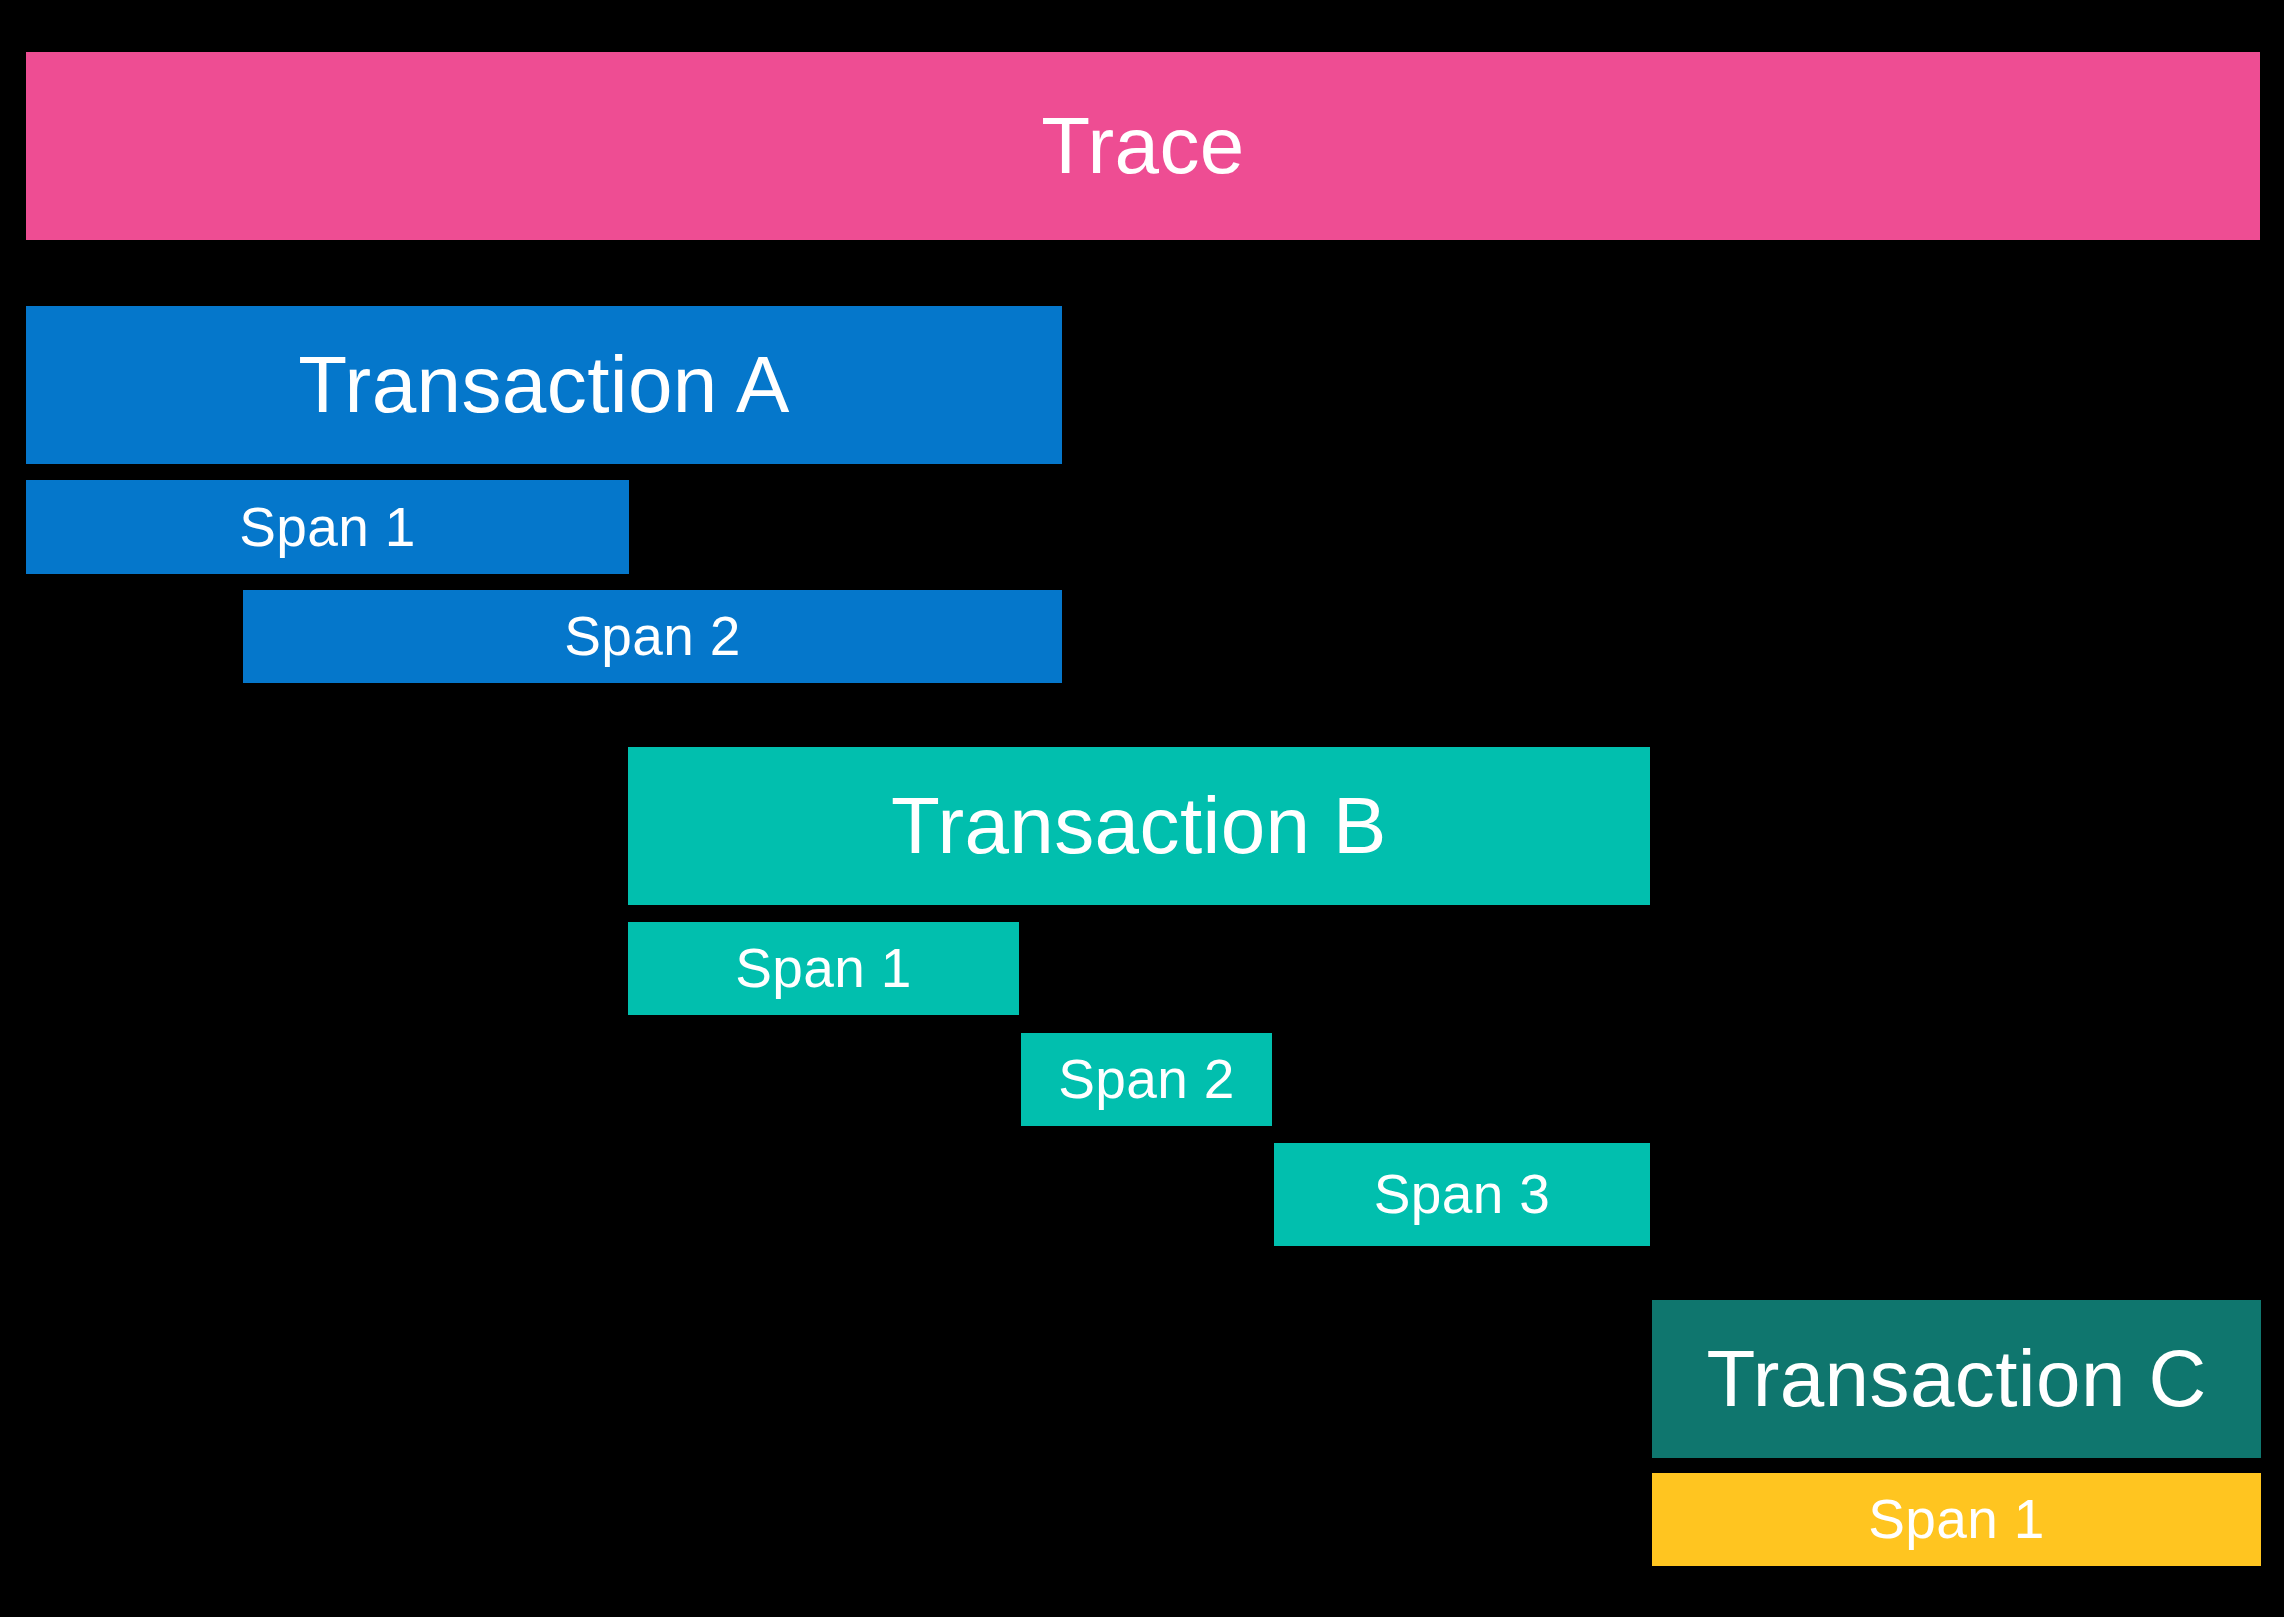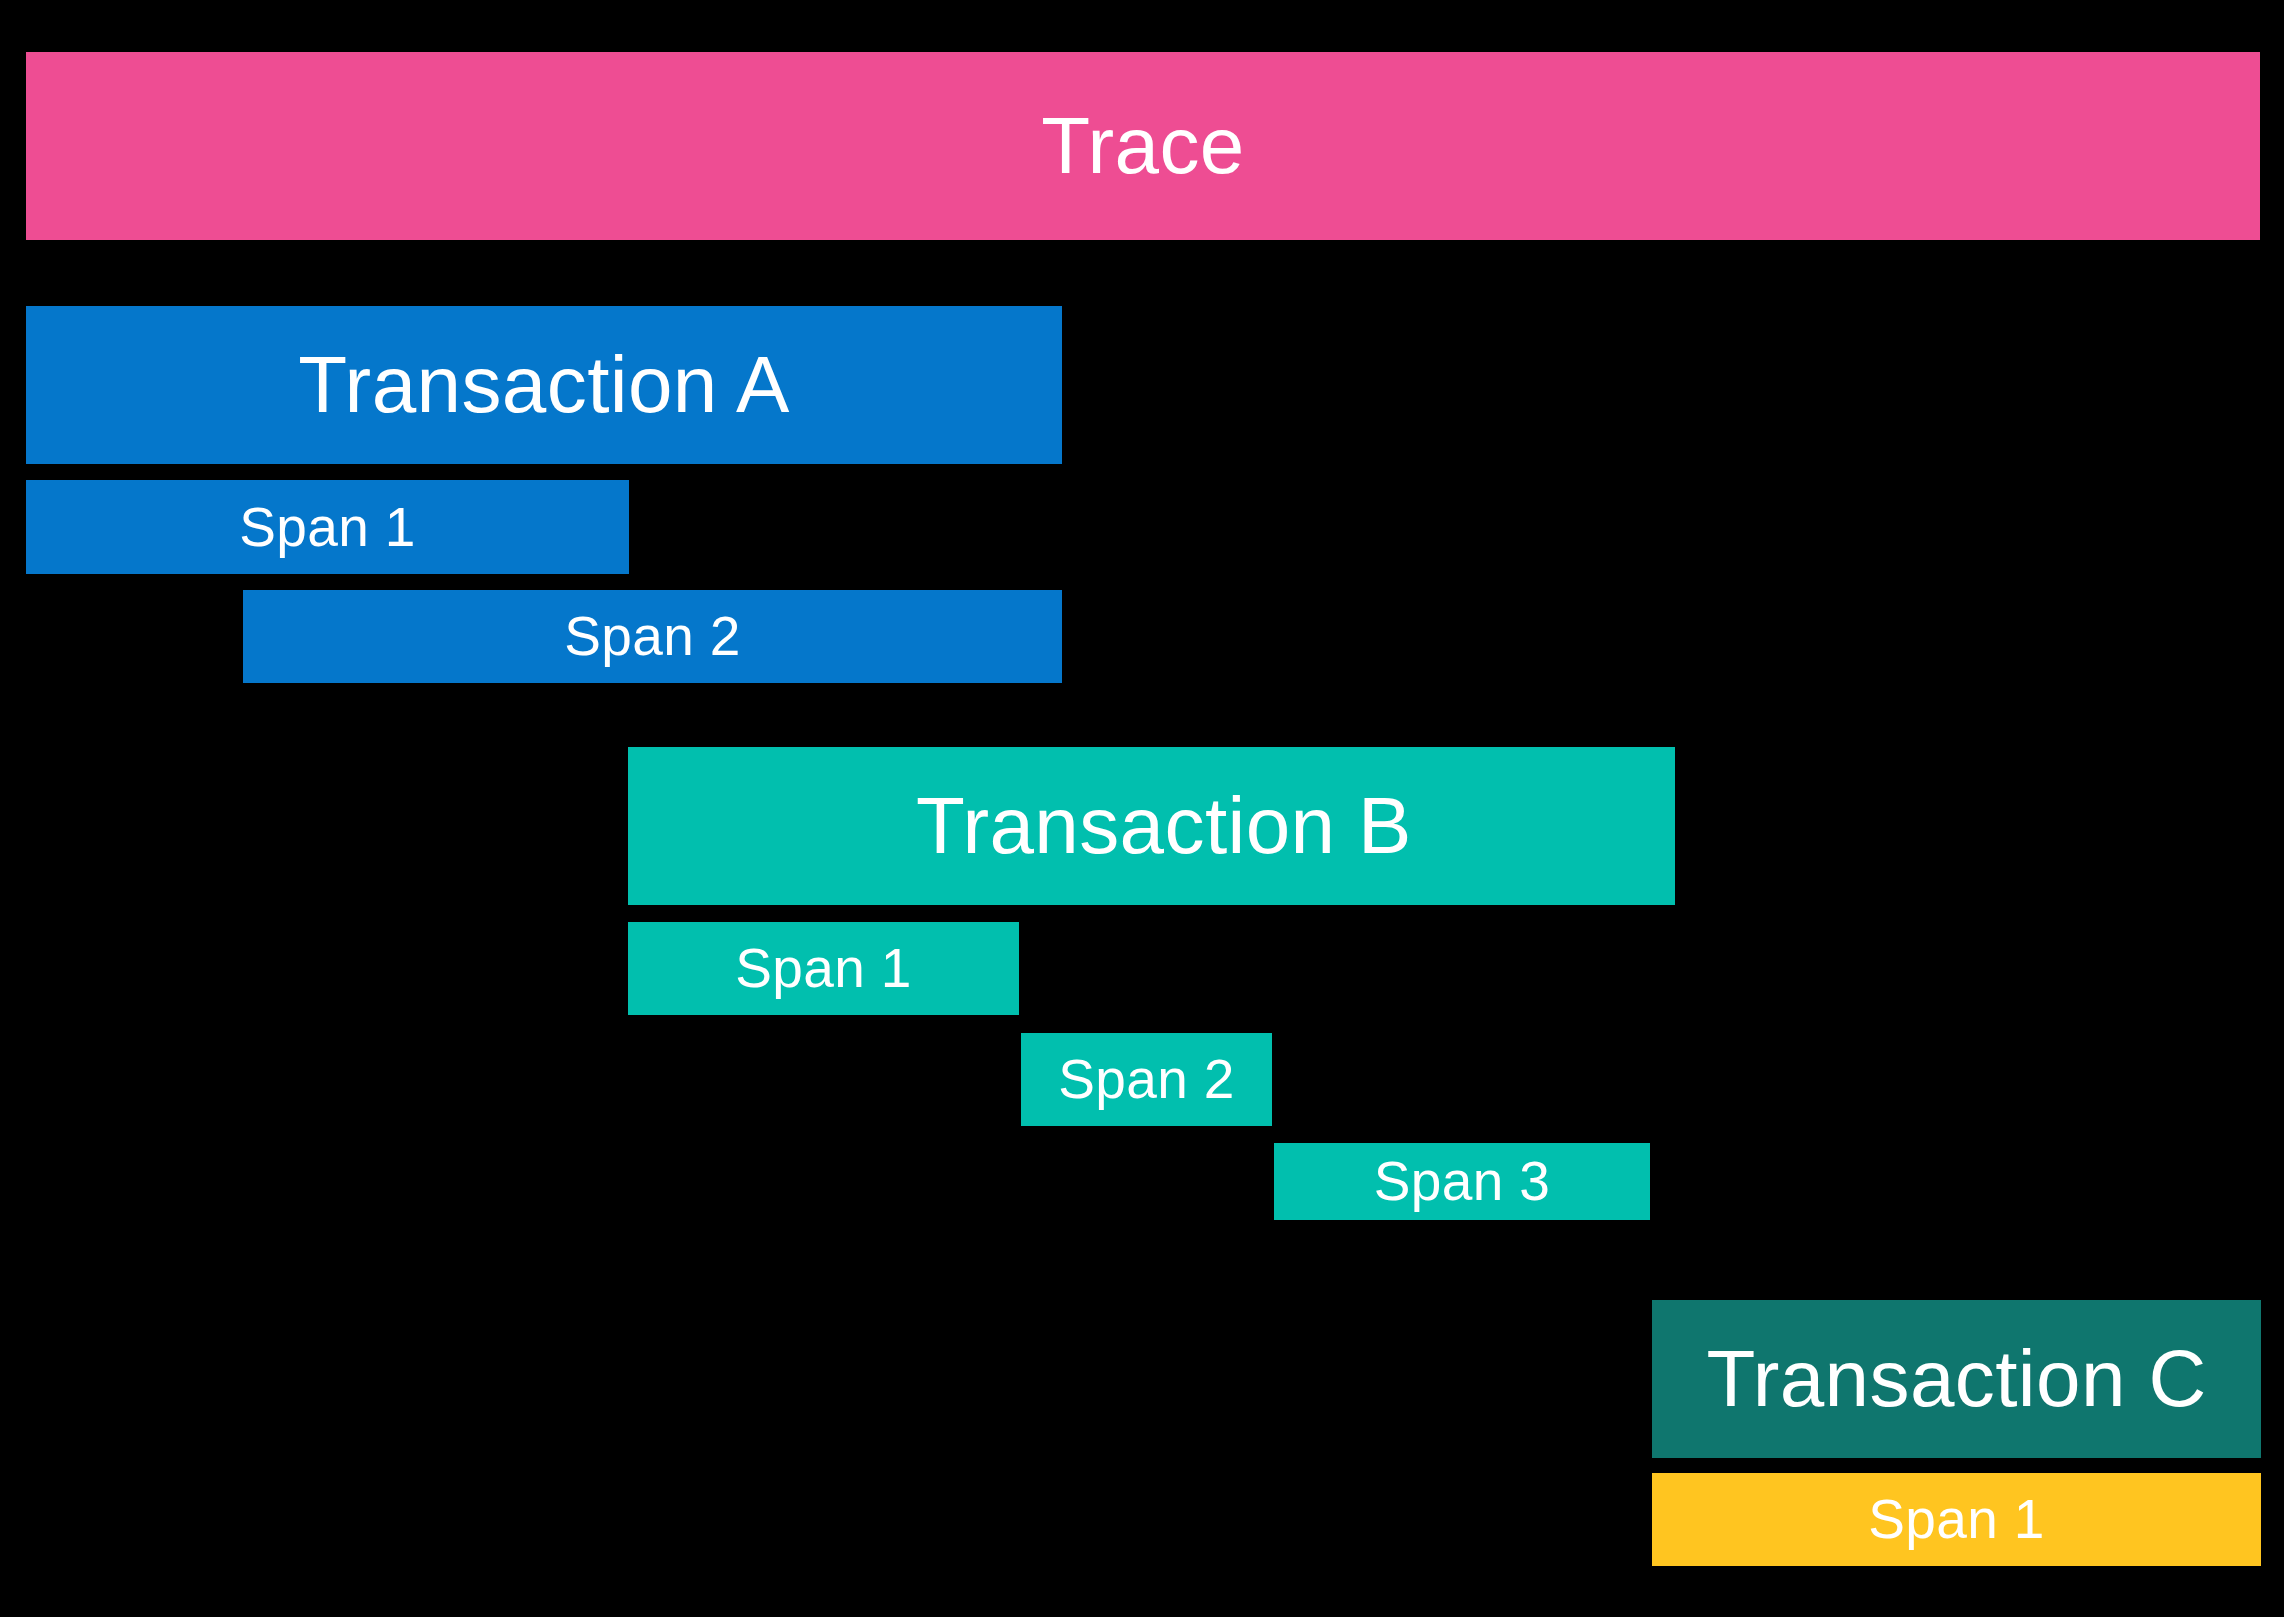--- a/index.html
+++ b/index.html
@@ -28,20 +28,20 @@
   }
 </style>
 </head>
 <body>
 
 <div class="canvas" style="background: rgb(0, 0, 0);">
     <div class="bar" style="left: 26px; top: 52px; width: 2234px; height: 188px; background: rgb(238, 77, 147); font-size: 80px; color: rgb(255, 255, 255);">Trace</div>
     <div class="bar" style="left: 26px; top: 306px; width: 1036px; height: 158px; background: rgb(5, 119, 203); font-size: 80px; color: rgb(255, 255, 255);">Transaction A</div>
     <div class="bar" style="left: 26px; top: 480px; width: 603px; height: 94px; background: rgb(5, 119, 203); font-size: 55px; color: rgb(255, 255, 255);">Span 1</div>
     <div class="bar" style="left: 243px; top: 590px; width: 819px; height: 93px; background: rgb(5, 119, 203); font-size: 55px; color: rgb(255, 255, 255);">Span 2</div>
-    <div class="bar" style="left: 628px; top: 747px; width: 1022px; height: 158px; background: rgb(1, 191, 174); font-size: 80px; color: rgb(255, 255, 255); padding-left: 25px;">Transaction B</div>
+    <div class="bar" style="left: 628px; top: 747px; width: 1022px; height: 158px; background: rgb(1, 191, 174); font-size: 80px; color: rgb(255, 255, 255);">Transaction B</div>
     <div class="bar" style="left: 628px; top: 922px; width: 391px; height: 93px; background: rgb(1, 191, 174); font-size: 55px; color: rgb(255, 255, 255);">Span 1</div>
     <div class="bar" style="left: 1021px; top: 1033px; width: 251px; height: 93px; background: rgb(1, 191, 174); font-size: 55px; color: rgb(255, 255, 255);">Span 2</div>
-    <div class="bar" style="left: 1274px; top: 1143px; width: 376px; height: 77px; background: rgb(1, 191, 174); font-size: 55px; color: rgb(255, 255, 255);">Span 3</div>
+    <div class="bar" style="left: 1274px; top: 1143px; width: 376px; height: 103px; background: rgb(1, 191, 174); font-size: 55px; color: rgb(255, 255, 255);">Span 3</div>
     <div class="bar" style="left: 1652px; top: 1300px; width: 609px; height: 158px; background: #0f766e; font-size: 80px; color: rgb(255, 255, 255);">Transaction C</div>
     <div class="bar" style="left: 1652px; top: 1473px; width: 609px; height: 93px; background: rgb(255, 197, 32); font-size: 55px; color: rgb(255, 255, 255);">Span 1</div>
   </div>
 
 
 </body></html>

